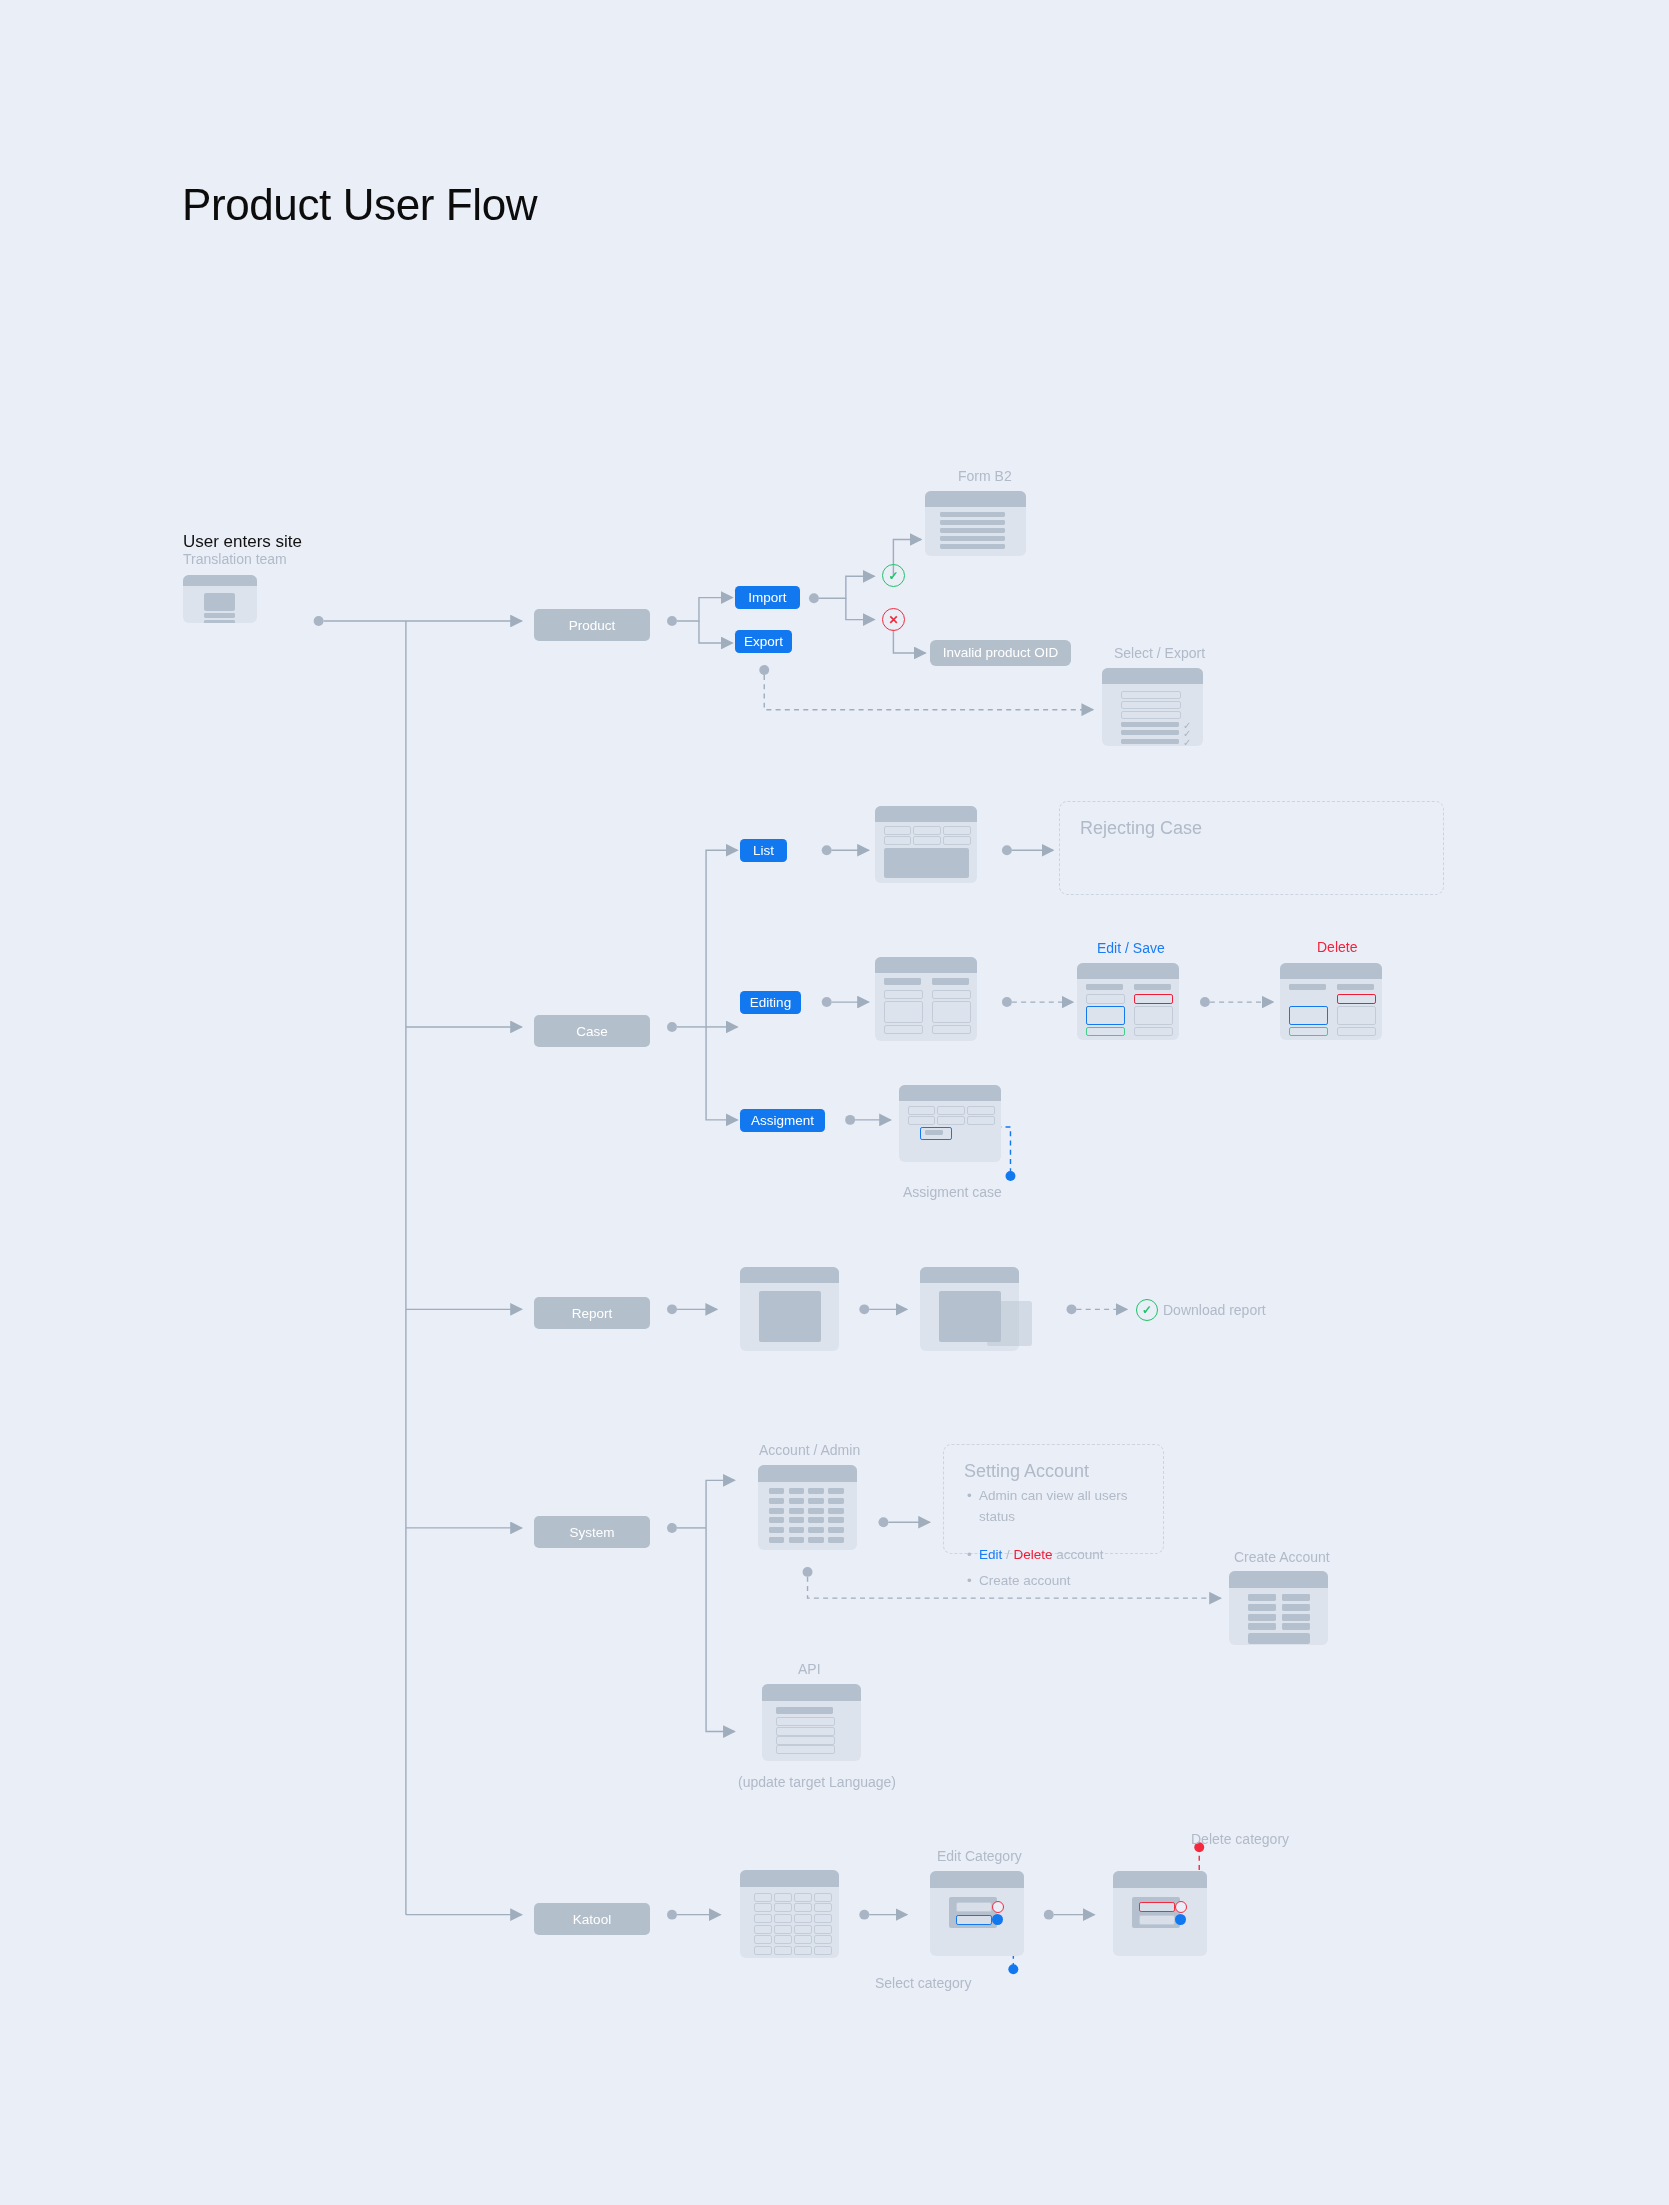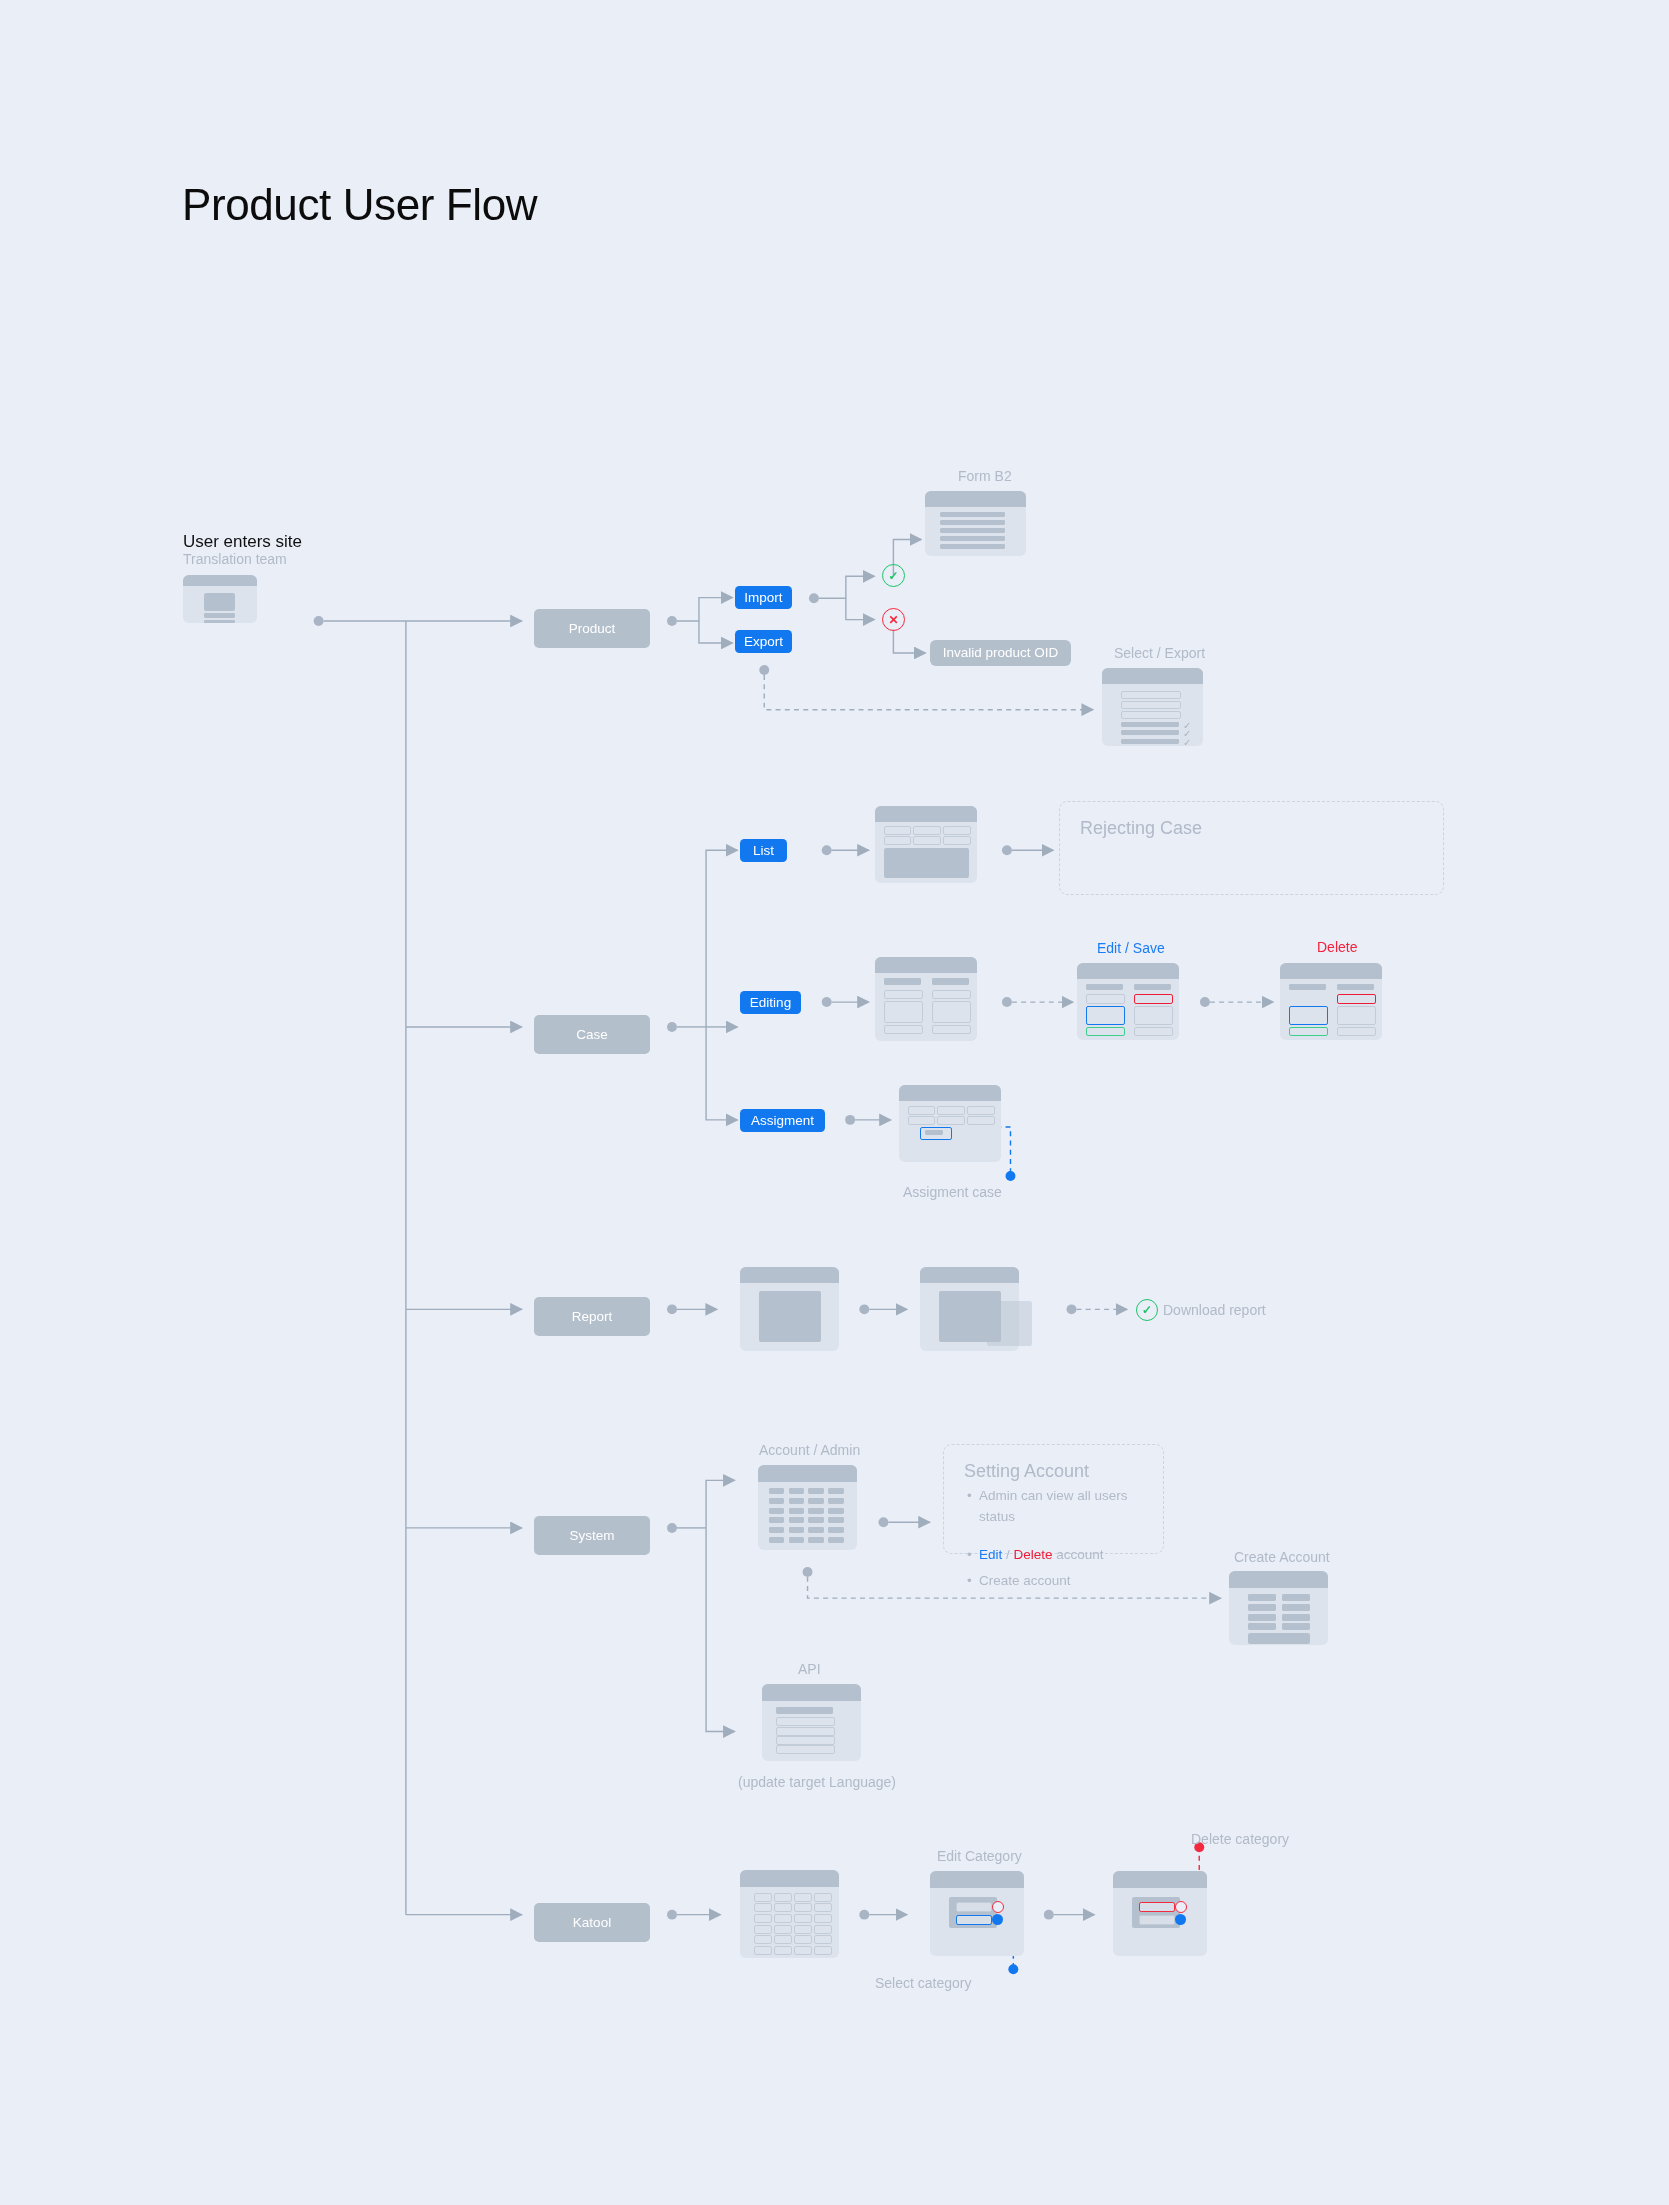--- a/index.html
+++ b/index.html
@@ -19,21 +19,21 @@
   
   .abs{position:absolute;}
 
   
   .lbl{position:absolute;font-size:14px;color:#b1bac8;white-space:nowrap;}
   .lbl.dark{color:#111;font-size:17px;}
   .lbl.blue{color:#1a7cf5;}
   .lbl.red{color:#f3213c;}
 
   
-  .pill{position:absolute;height:39px;border-radius:5px;background:#b4bfcc;
+  .pill{position:absolute;height:32px;border-radius:5px;background:#b4bfcc;
         color:#fff;font-size:13.5px;display:flex;align-items:center;justify-content:center;}
   
   .bpill{position:absolute;height:23px;border-radius:4.3px;background:#1278f0;
         color:#fff;font-size:13.5px;display:flex;align-items:center;justify-content:center;padding:0 10px;}
   .gpill{position:absolute;height:25.6px;border-radius:5.7px;background:#b4bfcc;
         color:#fff;font-size:13.5px;display:flex;align-items:center;justify-content:center;padding:0 12.8px;}
 
   
   .wf{position:absolute;background:#dde3ec;border-radius:5.7px;overflow:hidden;}
   .wf .bar{background:#b4c0ce;width:100%;}
@@ -178,21 +178,21 @@
       <div class="row" style="left:21px;top:34px;width:30.5px;height:4.3px;"></div>
     </div>
   </div>
 
   <div class="pill" style="left:534px;top:609px;width:116px;">Product</div>
   <div class="pill" style="left:534px;top:1015px;width:116px;">Case</div>
   <div class="pill" style="left:534px;top:1297px;width:116px;">Report</div>
   <div class="pill" style="left:534px;top:1516px;width:116px;">System</div>
   <div class="pill" style="left:534px;top:1903px;width:116px;">Katool</div>
 
-  <div class="bpill" style="left:735px;top:586px;width:57px;padding:0;">Import</div>
+  <div class="bpill" style="left:735px;top:586px;width:65px;padding:0;">Import</div>
   <div class="bpill" style="left:735px;top:630px;width:57px;padding:0;">Export</div>
 
   <div class="circ ok" style="left:882px;top:564px;width:21px;height:21px;">✓</div>
   <div class="circ no" style="left:882px;top:608px;width:21px;height:21px;">✕</div>
 
   <div class="lbl" style="left:958px;top:468px;">Form B2</div>
   <div class="wf" style="left:925px;top:491px;width:101px;height:65px;">
     <div class="bar" style="height:15.6px;"></div>
     <div class="body" style="height:50px;">
       <div class="row" style="left:15px;top:5.7px;width:65px;height:5px;"></div>

